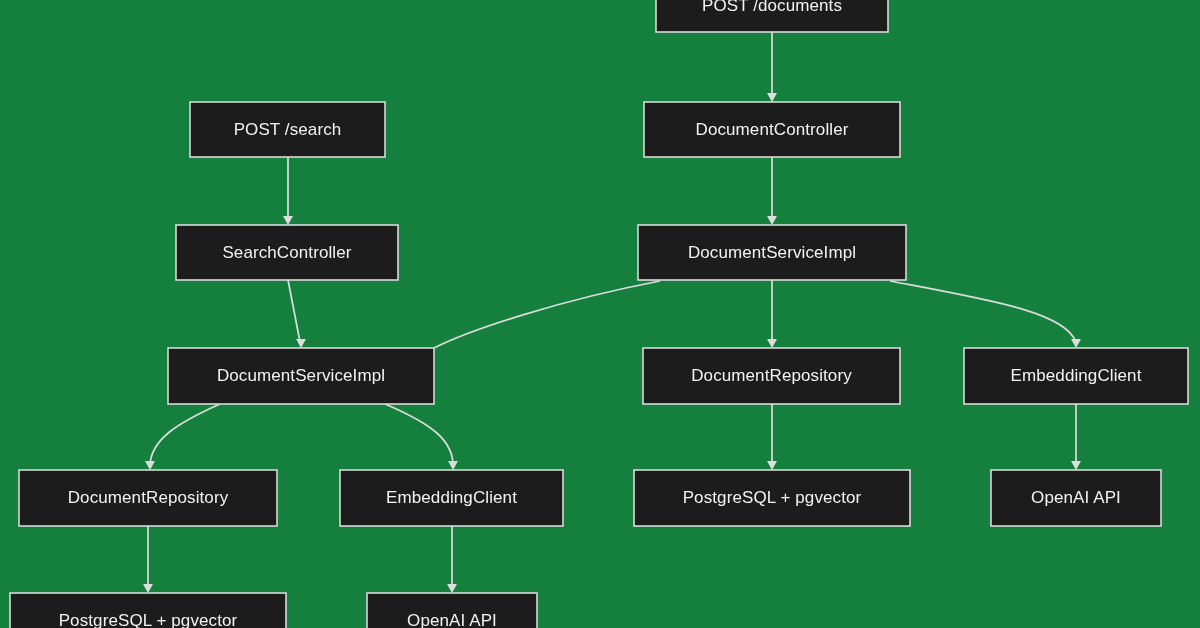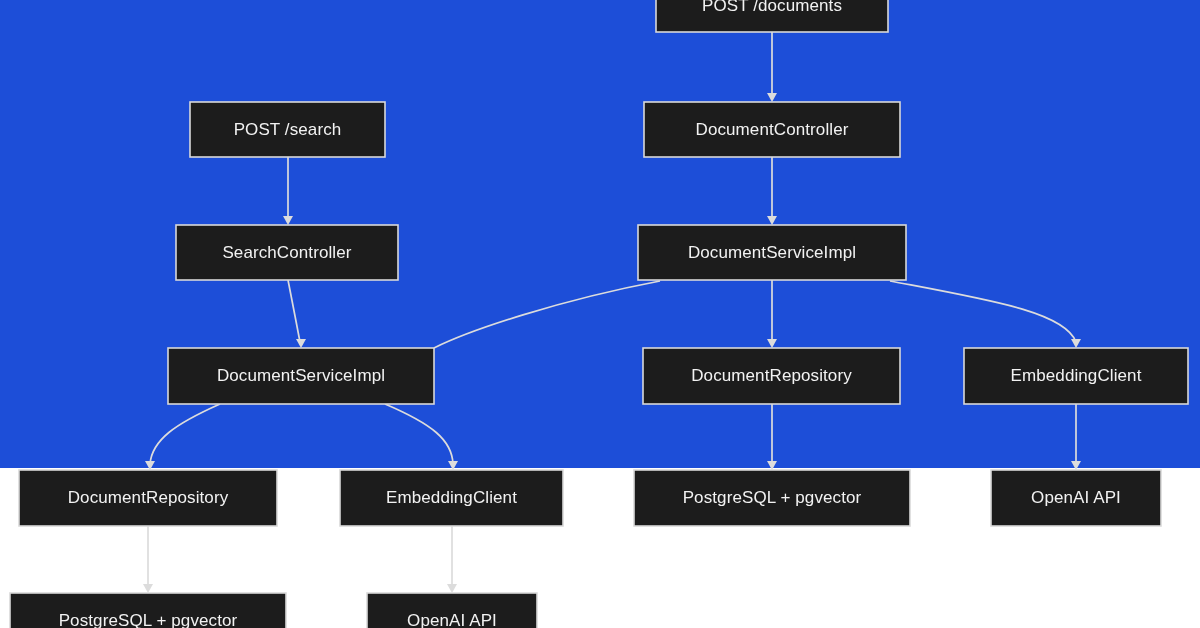--- a/index.html
+++ b/index.html
@@ -9,22 +9,22 @@
   }
   body {
     width: 1200px;
     height: 628px;
     overflow: hidden;
     font-family: "Liberation Sans", sans-serif;
   }
   #diagram-root {
     position: relative;
     width: 1200px;
-    height: 468px;
-    background: #1d4ed8;
+    height: 628px;
+    background: #15803d;
   }
   #flow-svg {
     position: absolute;
     top: 0;
     left: 0;
     width: 1200px;
     height: 628px;
     display: block;
   }
   .node-rect {

